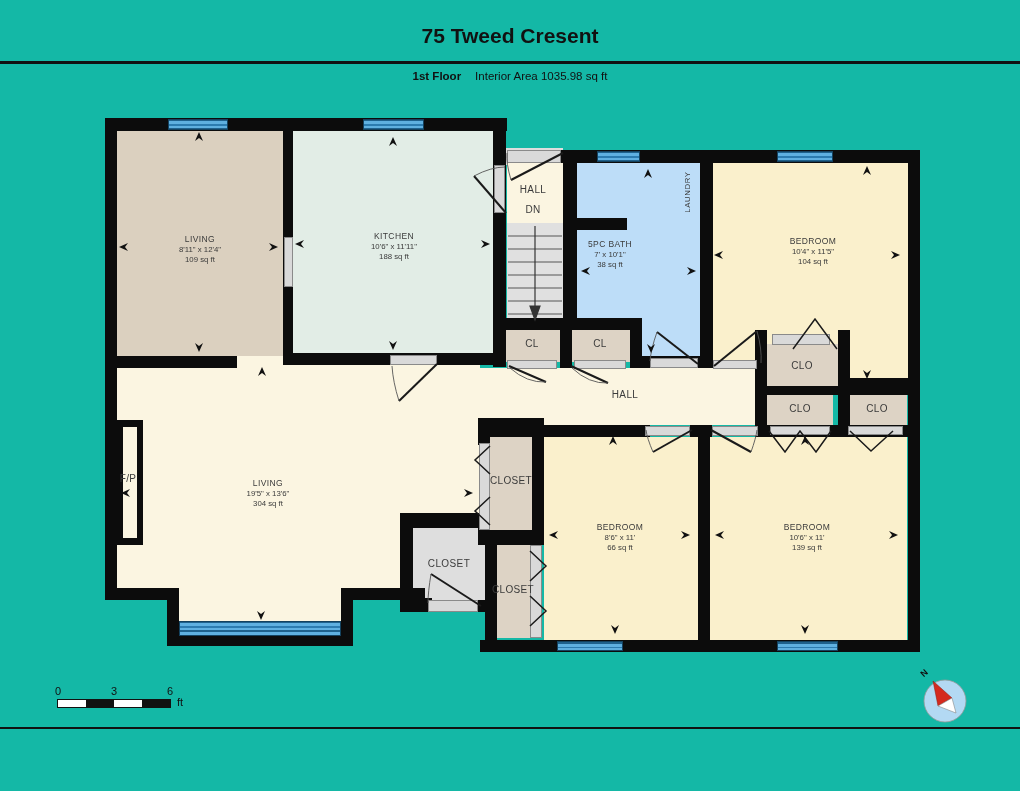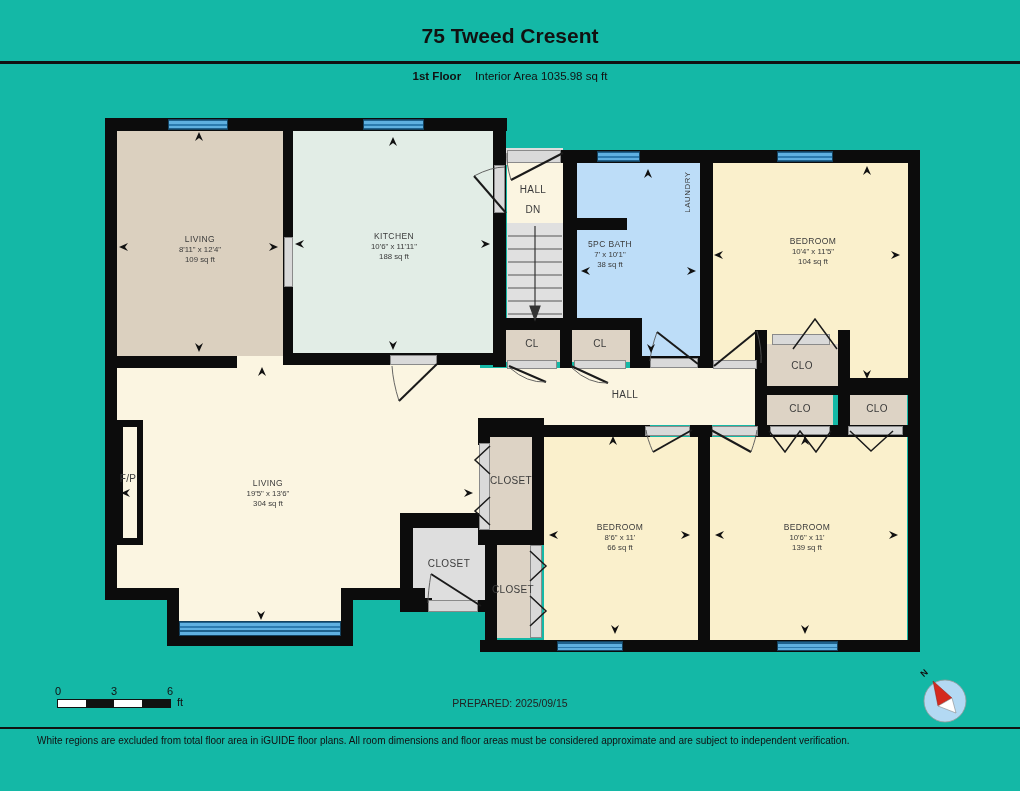--- a/index.html
+++ b/index.html
@@ -270,18 +270,16 @@
   <div class="scale-num" style="left:58px;top:685px">0</div>
   <div class="scale-num" style="left:114px;top:685px">3</div>
   <div class="scale-num" style="left:170px;top:685px">6</div>
   <div id="scale-bar">
     <div class="seg-w"></div>
     <div class="seg-b"></div>
     <div class="seg-w"></div>
     <div class="seg-b"></div>
   </div>
   <div id="scale-unit">ft</div>
-  <div id="prepared">PREPARED: 2025/09/15</div>
   <div id="north-label">N</div>
   <div id="footer-rule"></div>
-  <div id="footer-text">White regions are excluded from total floor area in iGUIDE floor plans. All room dimensions and floor areas must be considered approximate and are subject to independent verification.</div>
 
 </div>
 
 </body></html>

